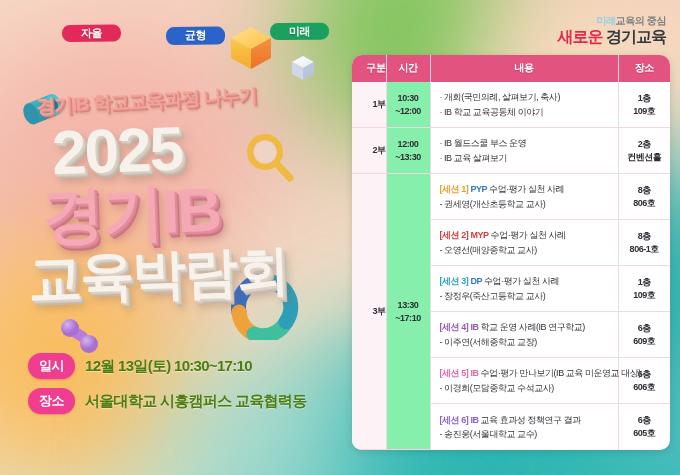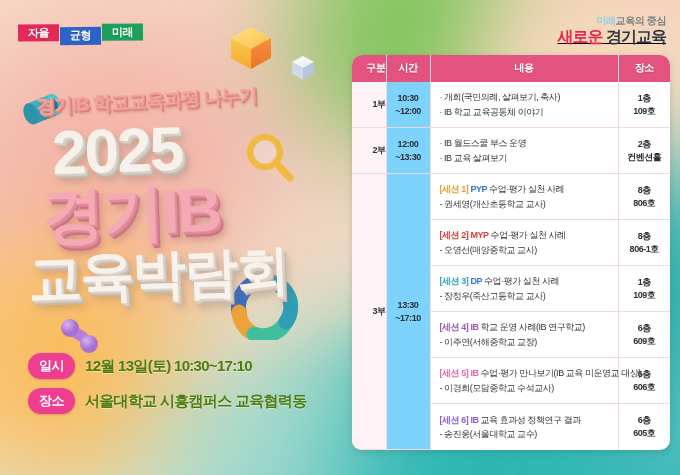--- a/index.html
+++ b/index.html
@@ -43,37 +43,38 @@
 
   
   #brand-left {
     position: absolute; left: 18px; top: 20px;
     display: flex; align-items: center; gap: 1px;
     transform: rotate(-0.5deg);
     z-index: 6;
   }
   #brand-left .chip {
     color:#fff; font-weight:bold; font-size:11px; letter-spacing:-.5px;
-    padding: 2px 10px 3px; border-radius: 0; line-height:1.15;
+    padding: 2px 19px 3px; border-radius: 8px; line-height:1.15;
     text-shadow: 0 1px 1px rgba(0,0,0,.18);
+    margin-left: 44px;
   }
   #brand-left .chip.c1 { background:#e2295a; }
   #brand-left .chip.c2 { background:#2c63c8; margin-top:7px; }
   #brand-left .chip.c3 { background:#1ba05e; }
 
   
   #brand-right {
     position: absolute; right: 14px; top: 14px; text-align: right; z-index: 6;
   }
   #brand-right .sub {
     font-size: 10px; font-weight: bold; letter-spacing:-.4px;
     color:#7a7f86; margin-bottom:1px;
   }
   #brand-right .sub .hi { color:#8fd0e8; }
-  #brand-right .main { font-size: 16px; font-weight: bold; letter-spacing:-1px; line-height:1;text-decoration:underline; }
+  #brand-right .main { font-size: 16px; font-weight: bold; letter-spacing:-1px; line-height:1; }
   #brand-right .main .w1 { color:#e8254f; }
   #brand-right .main .w2 { color:#2f3640; }
 
   
   .deco { position:absolute; z-index:3; }
 
   .cube { width:46px; height:46px; }
   .cube-orange { left:228px; top:25px; }
   .cube-white  { left:290px; top:55px; width:26px; height:26px; }
 
@@ -168,21 +169,21 @@
   table.sched td {
     border-right:1px solid #f0d7e0;
     border-bottom:1px solid #f0d7e0;
     font-size: 9px; letter-spacing:-.45px; color:#2e2e36;
     vertical-align: middle;
   }
   table.sched tr:last-child td { border-bottom:none; }
   table.sched td:last-child { border-right:none; }
 
   .c-part  { width:34px;  text-align:right; font-weight:bold; font-size:10px; background:#fdf3f6; }
-  .c-time  { width:44px;  text-align:center; font-weight:bold; font-size:9.5px; line-height:1.35; background:#7dd3fc; }
+  .c-time  { width:44px;  text-align:center; font-weight:bold; font-size:9.5px; line-height:1.35; background:#86efac; }
   .c-body  { padding: 7px 7px 7px 9px; line-height:1.6; }
   .c-place { width:52px; text-align:center; font-weight:bold; font-size:9.5px; line-height:1.4; }
 
   .c-body .line { white-space:nowrap; }
   .c-body .tag { font-weight:bold; }
   .c-body .prog { font-weight:bold; }
   .c-body .presenter { color:#34343c; }
   .c-body .bullet::before { content:"·"; margin-right:2px; color:#555; }
 
   .tag-1 { color:#e8a02a; }  .prog-1 { color:#2f79c4; }

